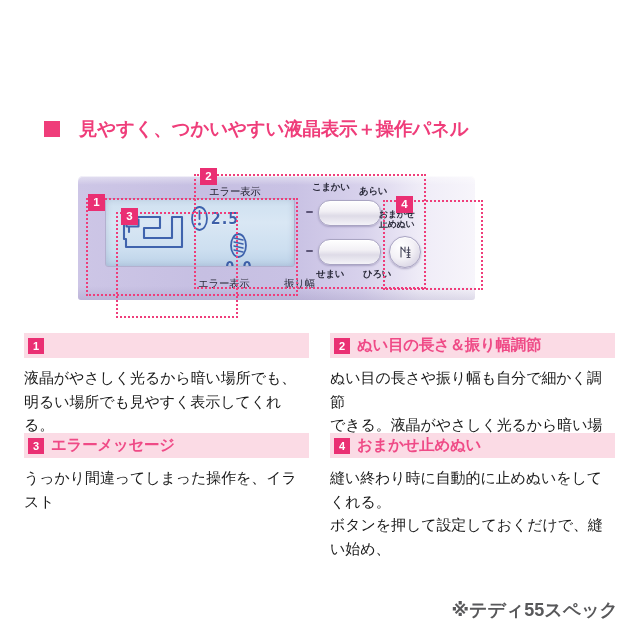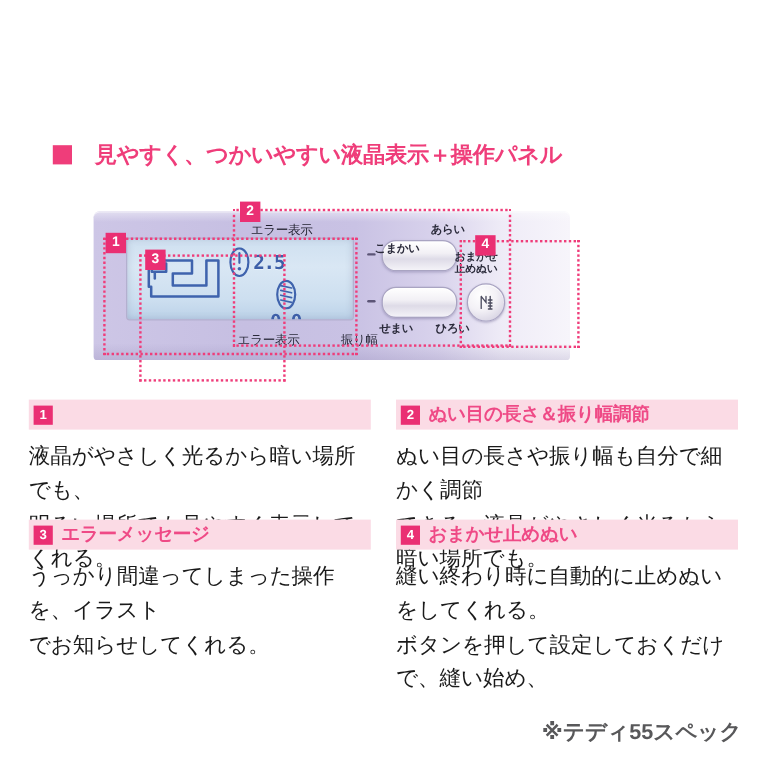--- a/index.html
+++ b/index.html
@@ -180,21 +180,21 @@
   
   .plabel {
     position: absolute;
     font-size: 9.5px;
     color: #2a2a3a;
     white-space: nowrap;
     font-weight: bold;
     letter-spacing: -0.3px;
   }
   .plabel.len    { left: 131px; top: 9px; font-size: 10.5px; font-weight: normal; color: #1e1e2c; }
-  .plabel.komakai{ left: 234px; top: 25px; text-align: center; }
+  .plabel.komakai{ left: 234px; top: 5px; text-align: center; }
   .plabel.arai   { left: 281px; top: 9px; }
   .plabel.semai  { left: 238px; top: 92px; }
   .plabel.hiroi  { left: 285px; top: 92px; }
   .plabel.omakase{ left: 301px; top: 33px; font-size: 9px; text-align: left; line-height: 1.12; white-space: normal; width: 48px; }
   .plabel.err    { left: 120px; top: 101px; font-size: 10.5px; font-weight: normal; }
   .plabel.furi   { left: 206px; top: 101px; font-size: 10.5px; font-weight: normal; }
 
   
   .callout {
     position: absolute;
@@ -264,21 +264,21 @@
   }
   .feat-title {
     font-size: 15.5px;
     font-weight: bold;
     color: #ef4a86;
     letter-spacing: -0.3px;
     white-space: nowrap;
   }
   .feat-body {
     margin-top: 8px;
-    font-size: 18px;
+    font-size: 15px;
     line-height: 1.58;
     color: #1a1a1a;
     letter-spacing: -0.1px;
   }
   .feat-body p { margin: 0; }
 
   
   .footer-note {
     position: absolute;
     right: 22px;
@@ -392,21 +392,20 @@
     </div>
   </div>
 
   <div class="feat f3">
     <div class="feat-head">
       <span class="feat-num">3</span>
       <span class="feat-title">エラーメッセージ</span>
     </div>
     <div class="feat-body">
       <p>うっかり間違ってしまった操作を、イラスト</p>
-      <p>でお知らせしてくれる。</p>
     </div>
   </div>
 
   <div class="feat f4">
     <div class="feat-head">
       <span class="feat-num">4</span>
       <span class="feat-title">おまかせ止めぬい</span>
     </div>
     <div class="feat-body">
       <p>縫い終わり時に自動的に止めぬいをしてくれる。</p>

